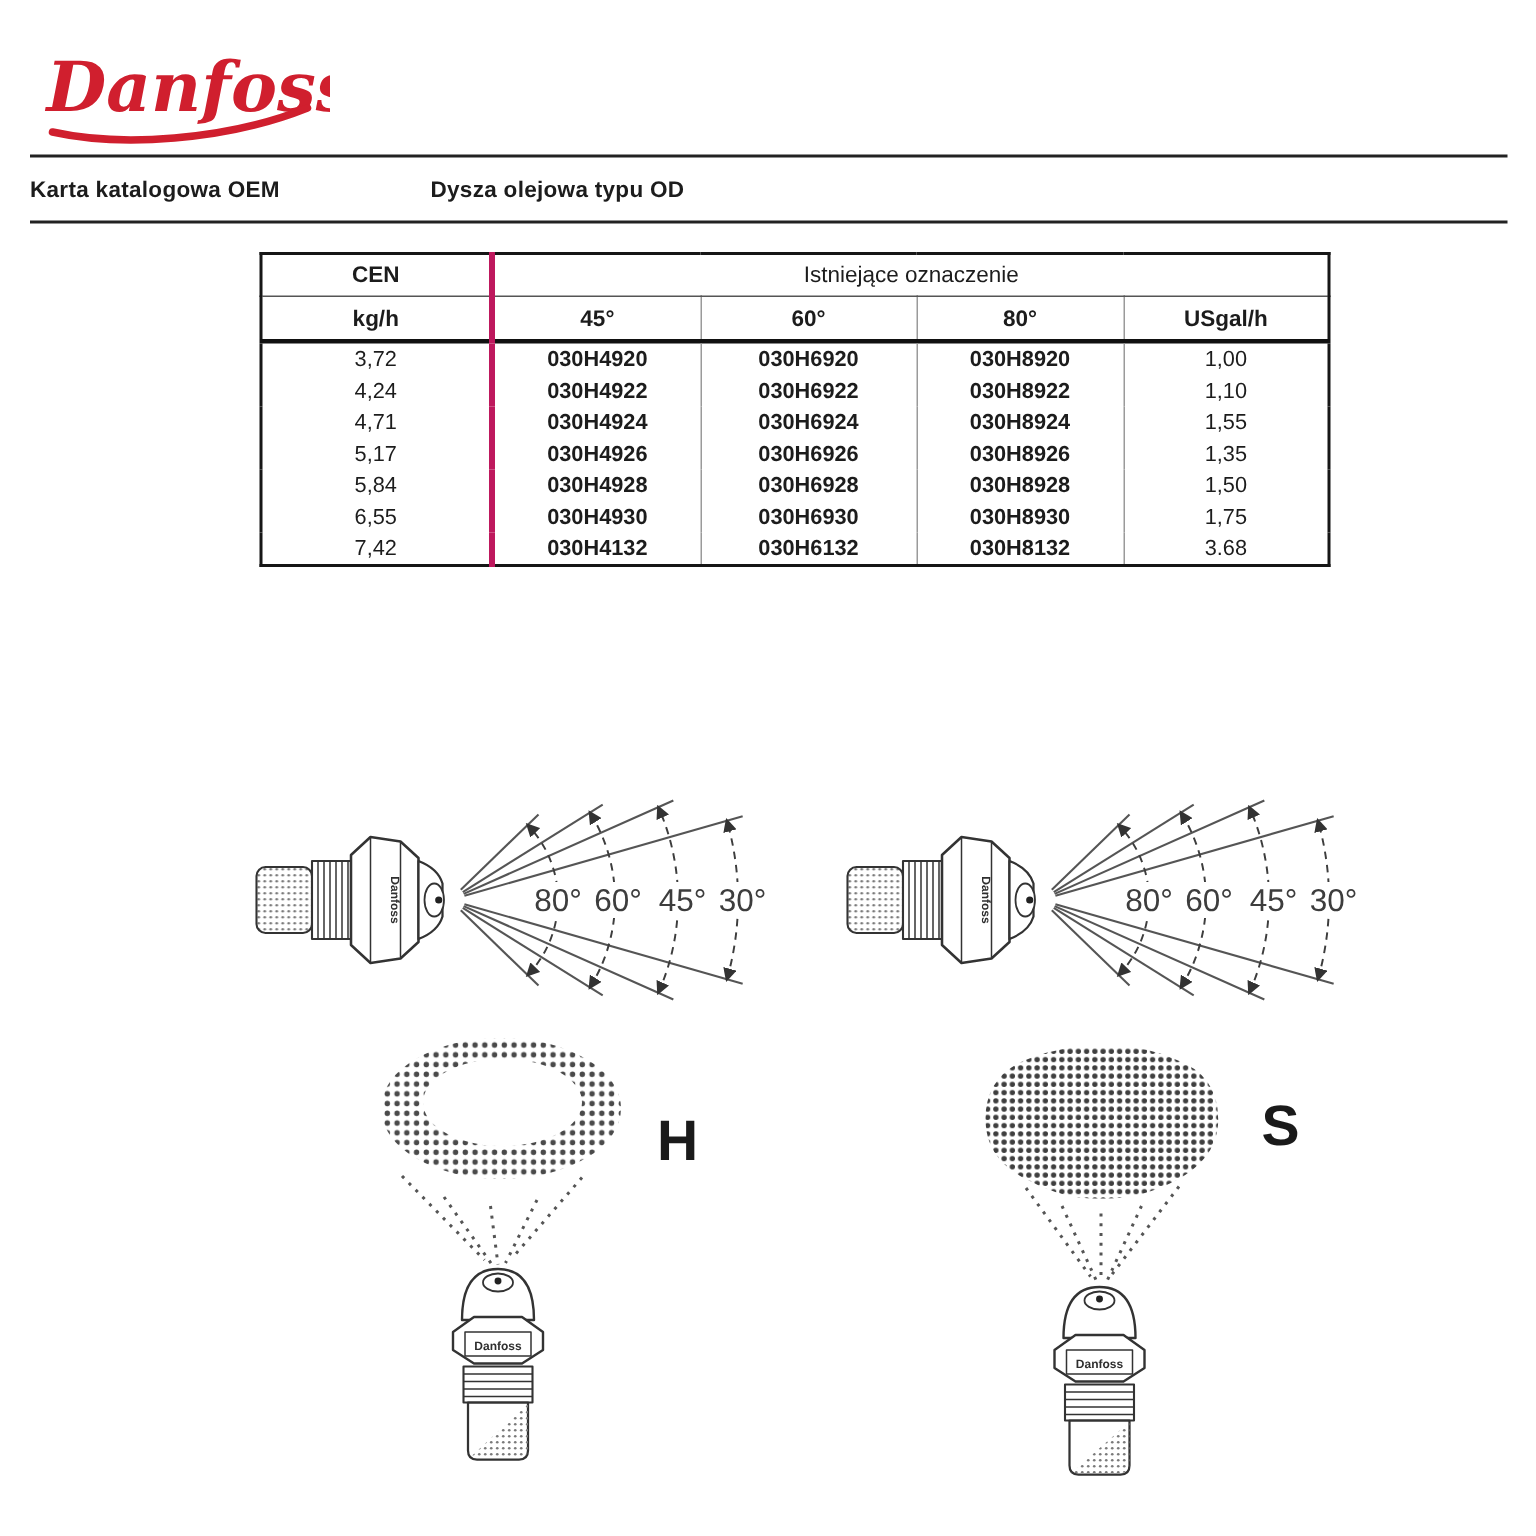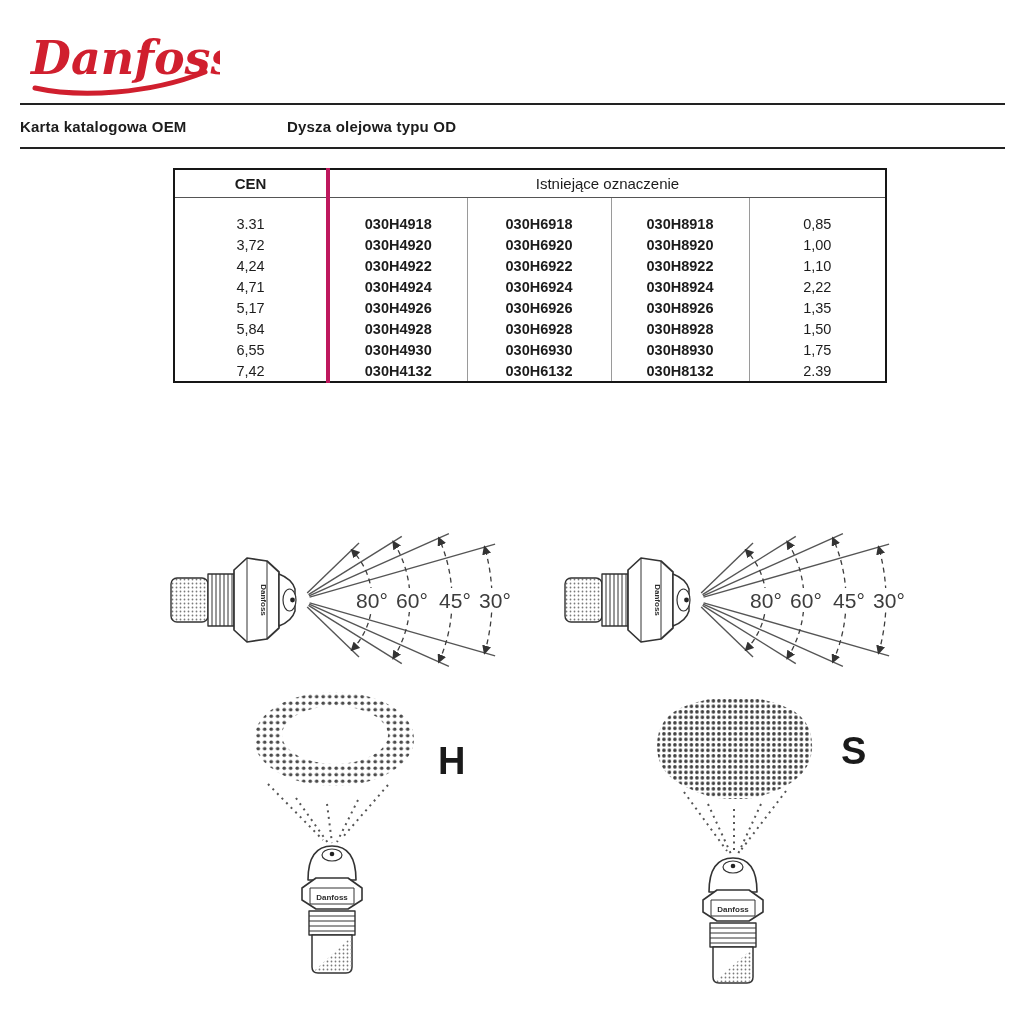--- a/index.html
+++ b/index.html
@@ -64,49 +64,49 @@
       <col style="width:139px">
       <col style="width:144px">
     <col style="width:138px">
       <col style="width:137px">
   </colgroup>
   <thead>
     <tr class="row-span">
       <th>CEN</th>
       <th colspan="4" class="vthick light">Istniejące oznaczenie</th>
     </tr>
+    <tr class="row-sub">
+      <th>kg/h</th>
+      <th class="vthick">45°</th>
+      <th class="vthin">60°</th>
+      <th class="vthin">80°</th>
+      <th class="vthin">USgal/h</th>
+    </tr>
   </thead>
   <tbody>
-      <tr class="first">
-        <td class="">3.31</td>
-        <td class="vthick bold">030H4918</td>
-        <td class="vthin bold">030H6918</td>
-        <td class="vthin bold">030H8918</td>
-        <td class="vthin">0,85</td>
-      </tr>
       <tr>
         <td class="">3,72</td>
         <td class="vthick bold">030H4920</td>
         <td class="vthin bold">030H6920</td>
         <td class="vthin bold">030H8920</td>
         <td class="vthin">1,00</td>
       </tr>
       <tr>
         <td class="">4,24</td>
         <td class="vthick bold">030H4922</td>
         <td class="vthin bold">030H6922</td>
         <td class="vthin bold">030H8922</td>
         <td class="vthin">1,10</td>
       </tr>
       <tr>
         <td class="">4,71</td>
         <td class="vthick bold">030H4924</td>
         <td class="vthin bold">030H6924</td>
         <td class="vthin bold">030H8924</td>
-        <td class="vthin">2,22</td>
+        <td class="vthin">1,55</td>
       </tr>
       <tr>
         <td class="">5,17</td>
         <td class="vthick bold">030H4926</td>
         <td class="vthin bold">030H6926</td>
         <td class="vthin bold">030H8926</td>
         <td class="vthin">1,35</td>
       </tr>
       <tr>
         <td class="">5,84</td>
@@ -120,21 +120,21 @@
         <td class="vthick bold">030H4930</td>
         <td class="vthin bold">030H6930</td>
         <td class="vthin bold">030H8930</td>
         <td class="vthin">1,75</td>
       </tr>
       <tr>
         <td class="">7,42</td>
         <td class="vthick bold">030H4132</td>
         <td class="vthin bold">030H6132</td>
         <td class="vthin bold">030H8132</td>
-        <td class="vthin">2.39</td>
+        <td class="vthin">3.68</td>
       </tr>
     </tbody>
 </table>
 
 <div class="abs" id="fan-left">
   <svg width="370" height="165" viewBox="0 0 370 165">
     <defs>
       <pattern id="fdotsL" width="4" height="4" patternUnits="userSpaceOnUse">
         <circle cx="1.5" cy="1.5" r="0.9" fill="#7a7a7a"></circle>
       </pattern>

